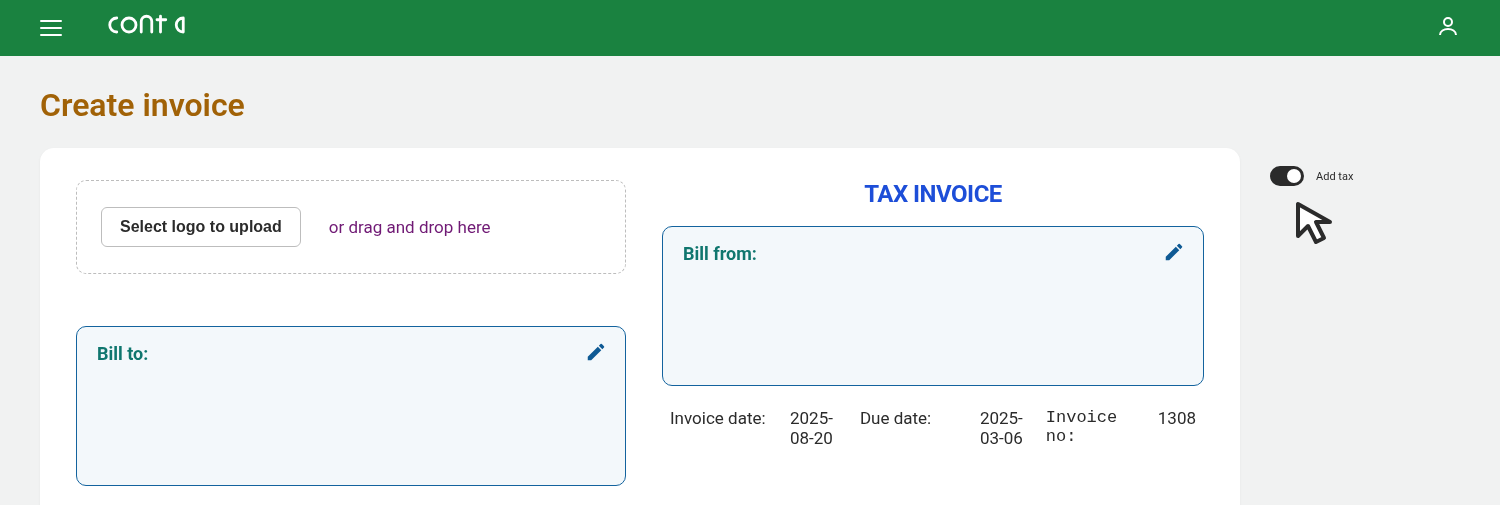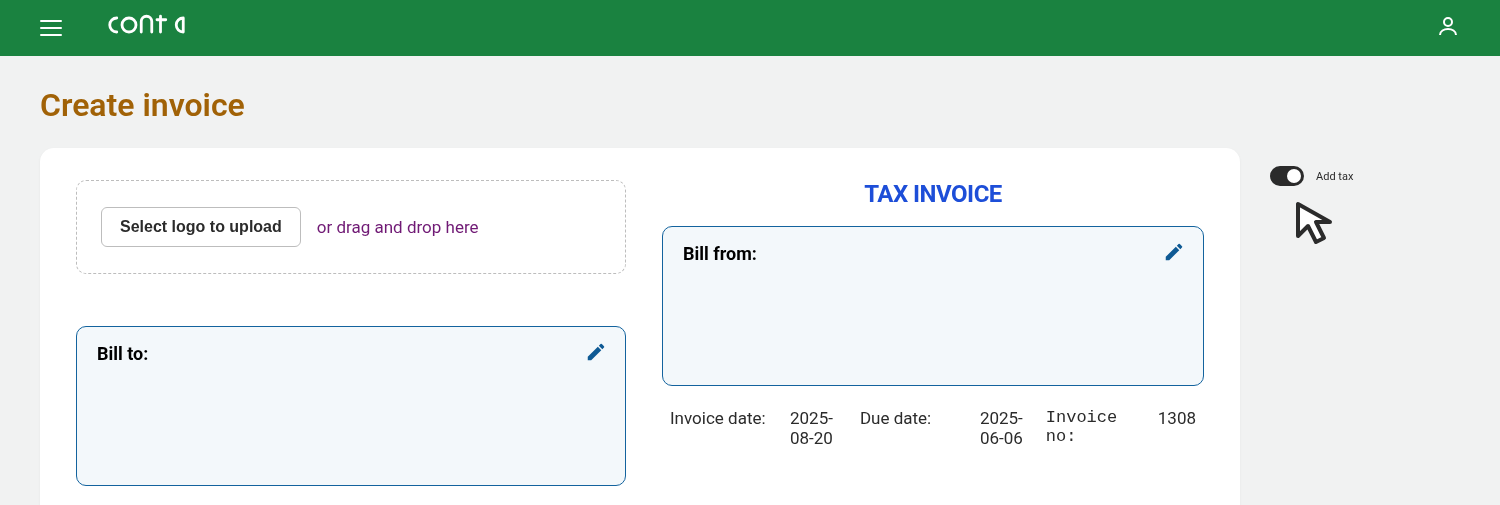--- a/index.html
+++ b/index.html
@@ -78,21 +78,21 @@
     }
     .right-col {
       flex: 1;
     }
     .logo-upload {
       border: 1px dashed #bdbdbd;
       border-radius: 10px;
       padding: 26px 24px;
       display: flex;
       align-items: center;
-      gap: 16px;
+      gap: 28px;
     }
     .select-logo-btn {
       border: 1px solid #bdbdbd;
       background: #fff;
       border-radius: 6px;
       padding: 10px 18px;
       font-size: 16px;
       font-weight: 600;
       color: #2b2b2b;
       cursor: pointer;
@@ -116,21 +116,21 @@
       padding: 16px 20px;
       position: relative;
       min-height: 160px;
     }
     .bill-box-to {
       margin-top: 52px;
     }
     .bill-box-label {
       font-size: 18px;
       font-weight: 700;
-      color: #000000;
+      color: #0f766e;
     }
     .edit-icon {
       position: absolute;
       top: 14px;
       right: 18px;
       cursor: pointer;
     }
     .invoice-meta {
       display: flex;
       justify-content: space-between;
@@ -246,21 +246,21 @@
           </div>
         </div>
         <div class="invoice-meta">
           <div class="meta-left">
             <div class="meta-row">
               <span class="meta-label">Invoice date:</span>
               <span>2025-08-20</span>
             </div>
             <div class="meta-row">
               <span class="meta-label">Due date:</span>
-              <span>2025-06-06</span>
+              <span>2025-03-06</span>
             </div>
           </div>
           <div class="meta-right">
             <div class="meta-row">
               <span class="meta-label">Invoice no:</span>
               <span>1308</span>
             </div>
           </div>
         </div>
       </div>

